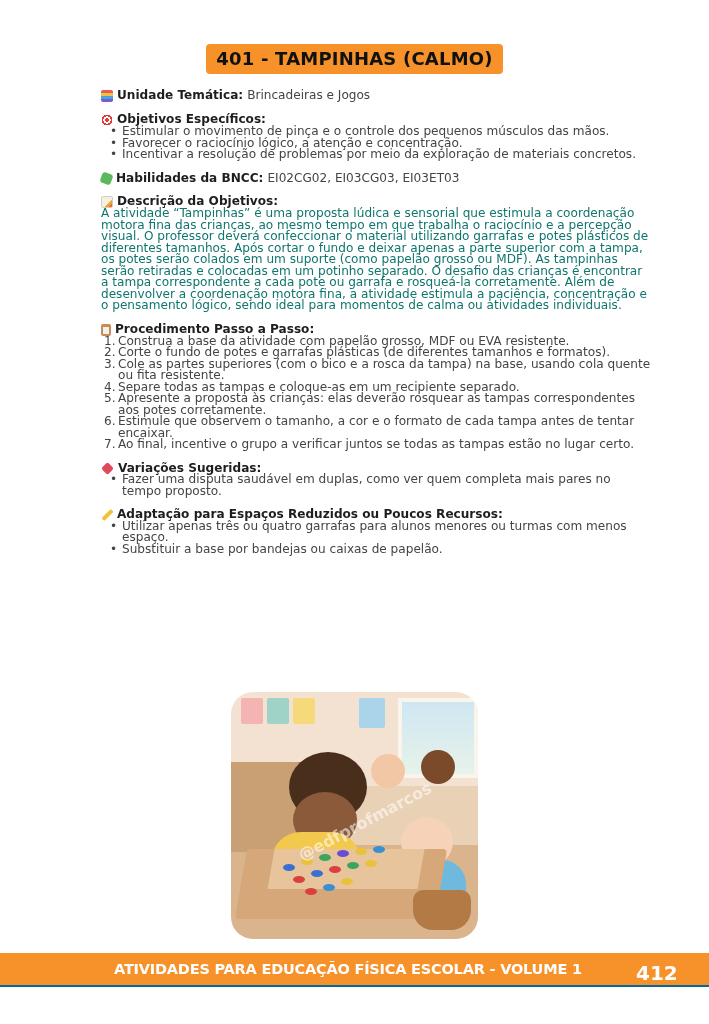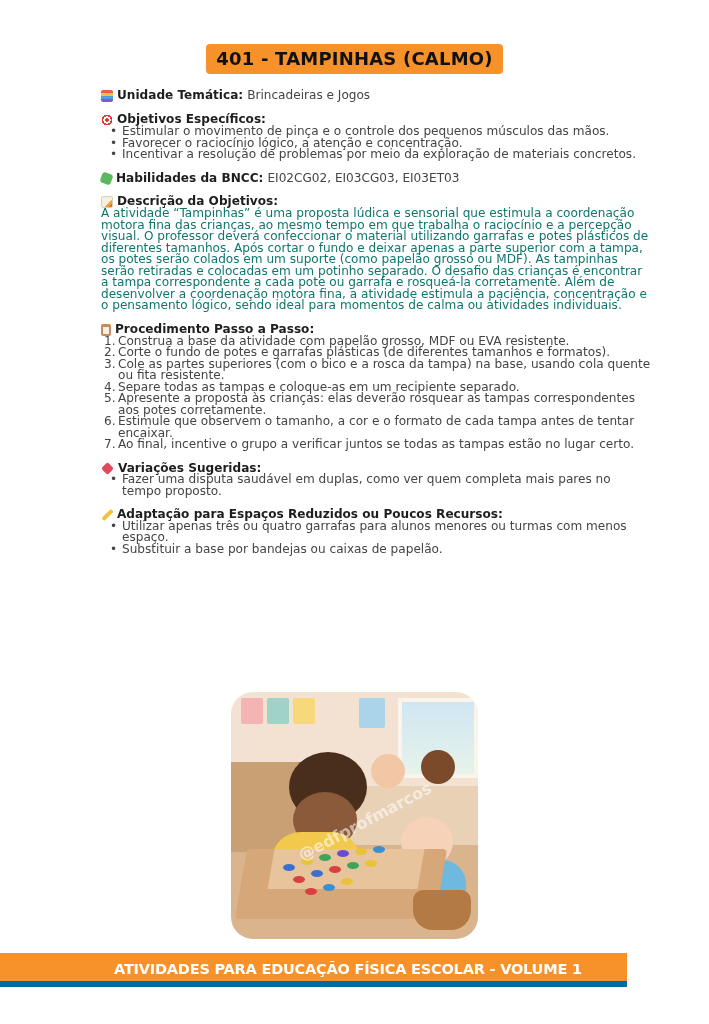--- a/index.html
+++ b/index.html
@@ -43,25 +43,25 @@
     .ill-window { position: absolute; right: 0; top: 6px; width: 80px; height: 80px; background: linear-gradient(#cfe6f2, #e7f3ea); border: 4px solid #fbf4ea; }
     .ill-poster { position: absolute; top: 6px; width: 22px; height: 26px; border-radius: 2px; }
     .ill-shelf { position: absolute; left: 0; top: 70px; width: 70px; height: 90px; background: #c99f74; border-right: 3px solid #b88a5e; }
     .ill-table { position: absolute; left: 10px; bottom: 20px; width: 200px; height: 70px; background: #d6a778; transform: skewX(-10deg); border-radius: 4px; }
     .ill-board { position: absolute; left: 40px; bottom: 50px; width: 150px; height: 40px; background: #e7c49b; transform: skewX(-10deg); }
     .ill-cap { position: absolute; width: 12px; height: 7px; border-radius: 50%; }
     .ill-kid { position: absolute; border-radius: 50%; }
     .ill-watermark { position: absolute; left: 60px; top: 120px; color: rgba(255,255,255,0.55); font-size: 16px; font-weight: bold; transform: rotate(-28deg); }
 
     .footer {
-      position: absolute; left: 0; top: 953px; width: 627px; height: 34px;
-      background: #f7922a; border-bottom: 6px solid #0369a1;
+      position: absolute; left: 0; top: 953px; width: 709px; height: 34px;
+      background: #f7922a; border-bottom: 2px solid #0369a1;
     }
     .footer-title { position: absolute; left: 114px; top: 8px; color: #fff; font-weight: bold; font-size: 14.5px; letter-spacing: -0.2px; }
-    .footer-page { position: absolute; left: 636px; top: 8px; color: #fff; font-weight: bold; font-size: 16px; }
+    .footer-page { position: absolute; left: 636px; top: 8px; color: #fff; font-weight: bold; font-size: 20px; }
   </style>
 </head>
 <body>
 
 <div class="title-wrap">
   <span class="title-badge">401 - TAMPINHAS (CALMO)</span>
 </div>
 
 <div class="content">
 

